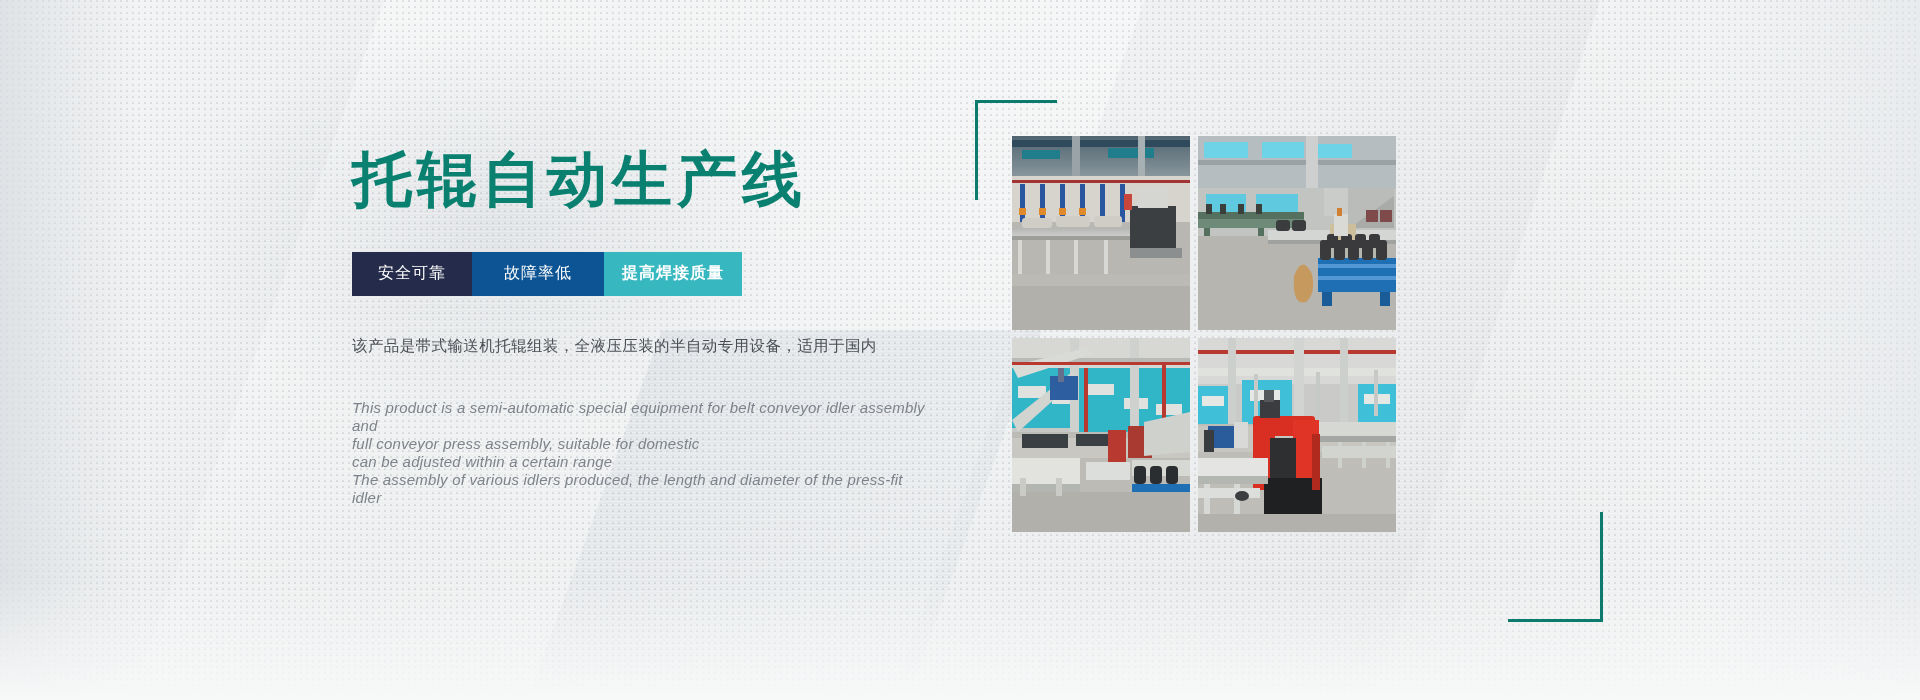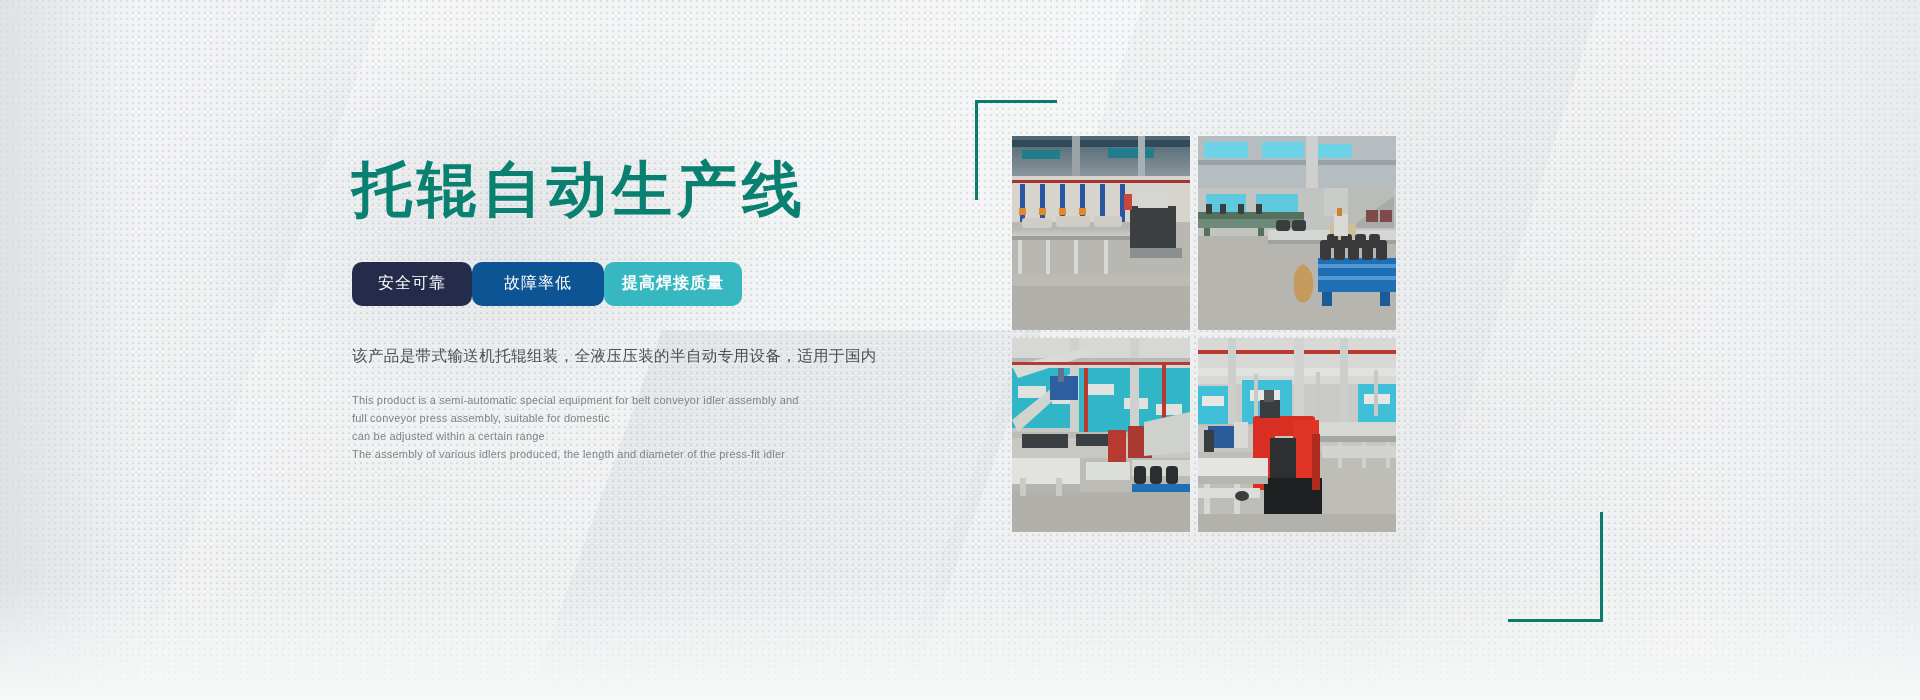--- a/index.html
+++ b/index.html
@@ -80,21 +80,21 @@
   }
   .vign-r{
     position:absolute; right:0; top:0; width:220px; height:700px;
     background:linear-gradient(270deg, rgba(222,226,230,.55), rgba(255,255,255,0));
     pointer-events:none;
   }
 
   
   .left-col{
     position:absolute;
-    left:352px; top:158px;
+    left:352px; top:148px;
     width:580px;
     z-index:6;
   }
   .title{
     font-size:60px;
     line-height:1.06;
     font-weight:700;
     color:#0a8070;
     letter-spacing:5px;
     white-space:nowrap;
@@ -108,41 +108,41 @@
   }
   .tag{
     display:flex;
     align-items:center;
     justify-content:center;
     color:#ffffff;
     font-size:16px;
     letter-spacing:1px;
     white-space:nowrap;
     height:44px;
-    border-radius:10px;
   }
   .tag-0{ background:#252b4a; padding:0 26px; }
   .tag-1{ background:#0d5494; padding:0 32px; }
   .tag-2{ background:#37b7c0; padding:0 18px;font-weight:bold; }
 
   .desc-cn{
     margin-top:34px;
     font-size:15.5px;
     line-height:31px;
     color:#4a4f55;
     letter-spacing:.4px;
   }
   .desc-cn p:nth-child(2){ padding-left:6px; }
 
   .desc-en{
-    margin-top:20px;
-    font-size:11px;
+    margin-top:38px;
+    font-size:15px;
     line-height:18px;
     color:#7d838a;
     letter-spacing:.2px;
+    font-style:italic;
   }
 
   
   .photo-area{
     position:absolute;
     left:975px; top:100px;
     width:510px; height:460px;
     z-index:6;
   }
   .bracket{

